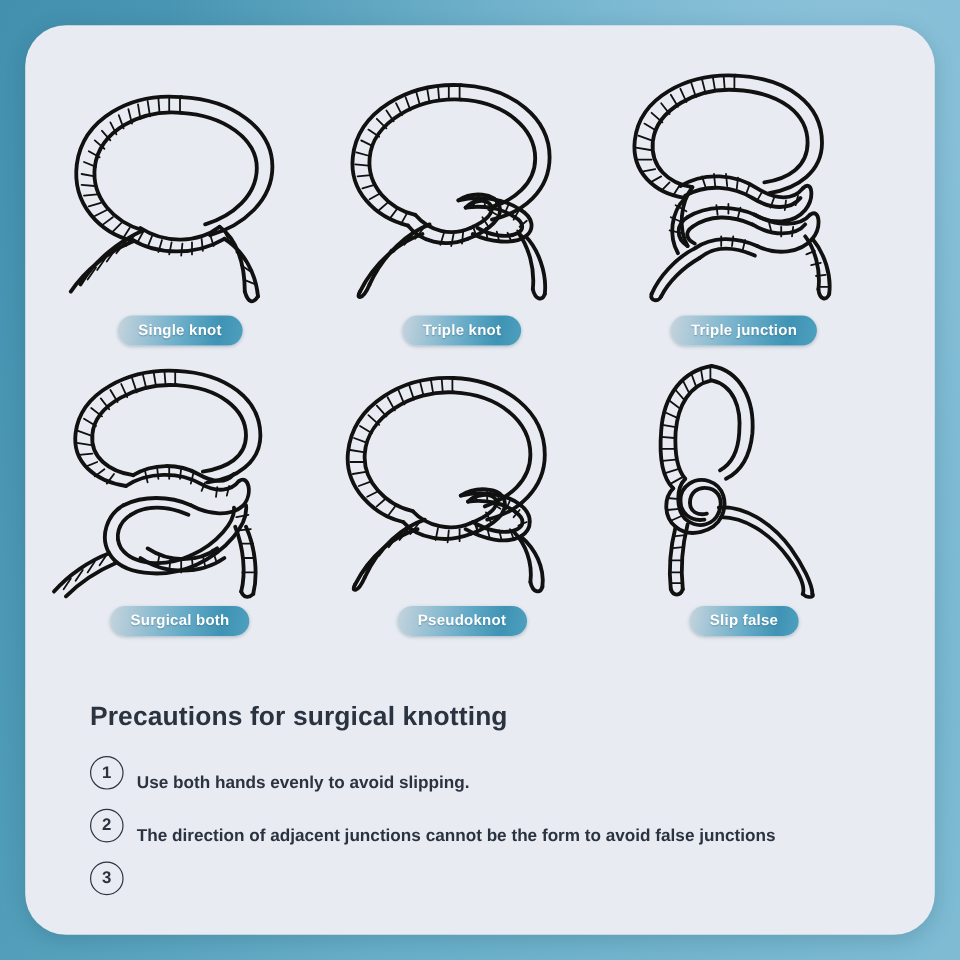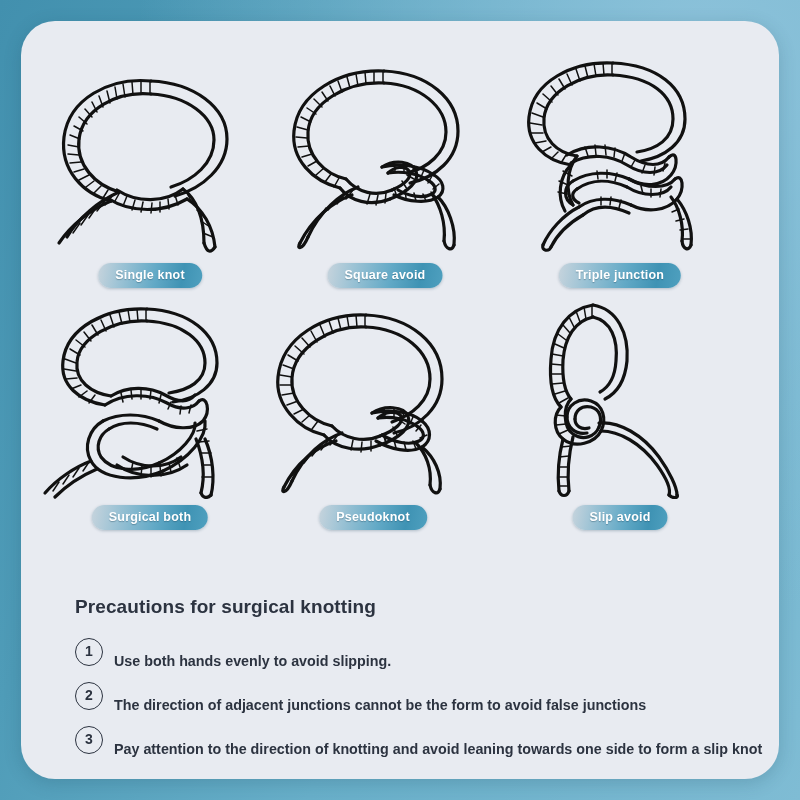--- a/index.html
+++ b/index.html
@@ -80,25 +80,25 @@
 
   
   #precautions {
     position: absolute;
     left: 54px;
     top: 563px;
     width: 706px;
   }
 
   #prec-title {
-    font-size: 19px;
+    font-size: 22px;
     font-weight: bold;
     color: #2c3340;
     letter-spacing: .1px;
-    margin: 12px 0 20px 0;
+    margin: 0 0 20px 0;
   }
 
   .prec-row {
     display: flex;
     align-items: center;
     margin-bottom: 16px;
     height: 28px;
   }
 
   .prec-num {
@@ -267,21 +267,21 @@
 
               <line x1="80" y1="152" x2="87" y2="143"></line>
                 <line x1="71" y1="157" x2="78" y2="148"></line>
               <line x1="62" y1="163" x2="69" y2="154"></line>
                 <line x1="54" y1="170" x2="60" y2="161"></line>
               <line x1="46" y1="178" x2="53" y2="169"></line>
                 <line x1="39" y1="187" x2="46" y2="179"></line>
             </g>
           </svg>
         </div>
-        <div class="pill">Square avoid</div>
+        <div class="pill">Triple knot</div>
       </div>
 
       <div class="knot-cell" style="left:480px; top:20px;text-align:right;">
         <div class="knot-art">
           <svg viewBox="0 0 238 210" xmlns="http://www.w3.org/2000/svg">
             <g fill="none" stroke="#111" stroke-width="3.2" stroke-linecap="round" stroke-linejoin="round">
 
               <path d="M112 16 C 72 14, 32 34, 28 70 C 25 96, 44 114, 70 118"></path>
               <path d="M112 16 C 156 18, 184 40, 184 72 C 184 96, 164 110, 140 114"></path>
               <path d="M112 28 C 80 26, 46 44, 43 71 C 41 92, 56 106, 76 109"></path>
@@ -435,21 +435,21 @@
               <line x1="52" y1="182" x2="58" y2="173"></line>
                 <line x1="42" y1="188" x2="48" y2="179"></line>
               <line x1="32" y1="195" x2="38" y2="186"></line>
                 <line x1="22" y1="202" x2="28" y2="193"></line>
             </g>
           </svg>
         </div>
         <div class="pill">Surgical both</div>
       </div>
 
-      <div class="knot-cell" style="left:233px; top:262px;text-align:right;">
+      <div class="knot-cell" style="left:245px; top:262px;text-align:right;">
         <div class="knot-art">
           <svg viewBox="0 0 238 210" xmlns="http://www.w3.org/2000/svg">
             <g fill="none" stroke="#111" stroke-width="3.2" stroke-linecap="round" stroke-linejoin="round">
 
               <path d="M112 26 C 70 24, 28 48, 24 88 C 21 116, 44 140, 70 146"></path>
               <path d="M112 26 C 156 28, 188 54, 188 90 C 188 118, 166 138, 140 144"></path>
               <path d="M112 38 C 78 36, 40 58, 38 89 C 36 112, 56 132, 78 137"></path>
               <path d="M112 38 C 150 40, 176 62, 176 90 C 176 112, 158 126, 138 133"></path>
 
               <path d="M70 146 C 82 160, 106 164, 126 156"></path>
@@ -562,38 +562,37 @@
               <line x1="58" y1="145" x2="67" y2="141"></line>
 
               <line x1="60" y1="158" x2="70" y2="157"></line>
                 <line x1="58" y1="168" x2="68" y2="167"></line>
               <line x1="57" y1="178" x2="67" y2="178"></line>
                 <line x1="57" y1="188" x2="67" y2="188"></line>
               <line x1="58" y1="197" x2="68" y2="197"></line>
             </g>
           </svg>
         </div>
-        <div class="pill">Slip avoid</div>
+        <div class="pill">Slip false</div>
       </div>
 
     </div>
 
     <div id="precautions">
       <h2 id="prec-title">Precautions for surgical knotting</h2>
 
       <div class="prec-row">
         <div class="prec-num">1</div>
         <div class="prec-text">Use both hands evenly to avoid slipping.</div>
       </div>
 
       <div class="prec-row">
         <div class="prec-num">2</div>
         <div class="prec-text">The direction of adjacent junctions cannot be the form to avoid false junctions</div>
       </div>
 
       <div class="prec-row">
         <div class="prec-num">3</div>
-        <div class="prec-text">Pay attention to the direction of knotting and avoid leaning towards one side to form a slip knot</div>
       </div>
     </div>
 
   </div>
 </div>
 
 </body></html>

